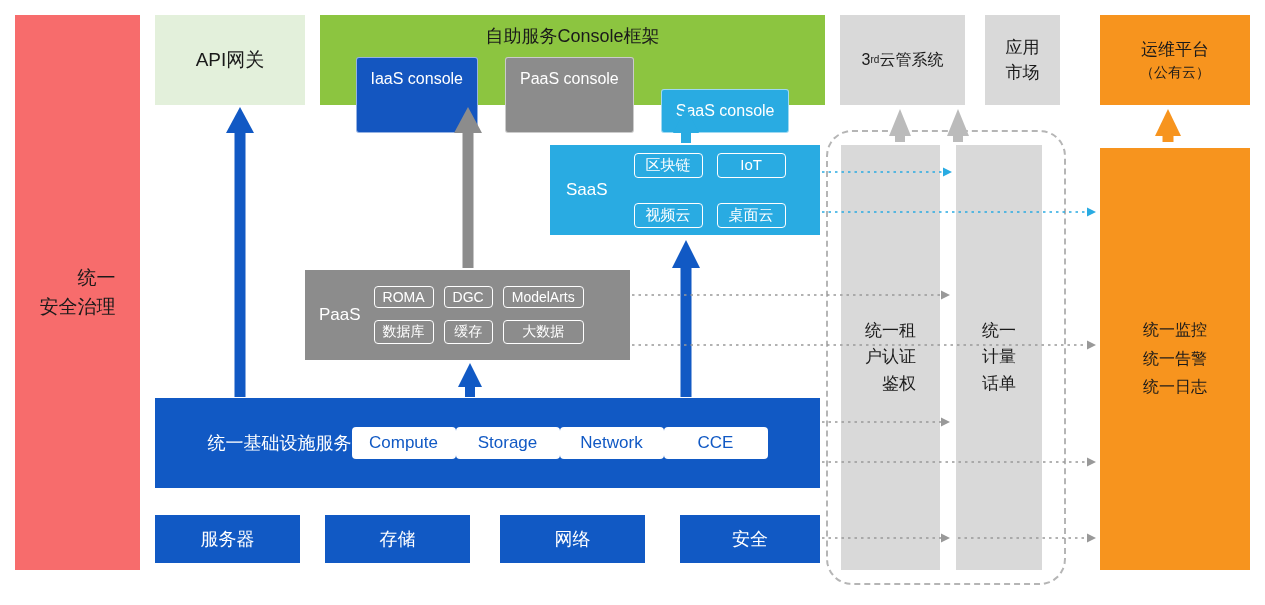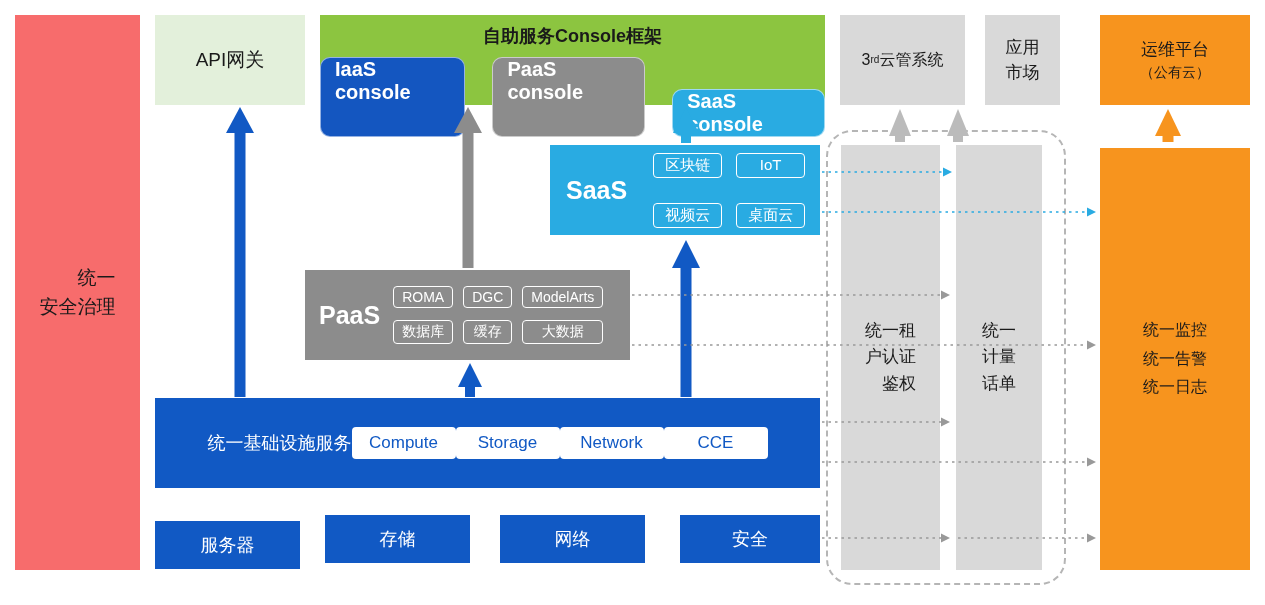--- a/index.html
+++ b/index.html
@@ -6,50 +6,50 @@
   .canvas{
     position:relative;width:1265px;height:605px;background:#fff;
     font-family:"Liberation Sans","DejaVu Sans",sans-serif;color:#1a1a1a;overflow:hidden;
   }
   .box{position:absolute;display:flex;align-items:center;justify-content:center;box-sizing:border-box;}
   .pre{white-space:pre-line;text-align:right;}
 
   .sec-bar{left:15px;top:15px;width:125px;height:555px;background:#F76C6C;font-size:19px;line-height:1.5;}
   .api-gw{left:155px;top:15px;width:150px;height:90px;background:#E3F0DB;font-size:19px;}
 
-  .console{left:320px;top:15px;width:505px;height:90px;background:#8CC540;flex-direction:column;justify-content:flex-start;padding-top:9px;font-weight:bold;}
+  .console{left:320px;top:15px;width:505px;height:90px;background:#8CC540;flex-direction:column;justify-content:flex-start;padding-top:9px;}
   .console-title{font-size:18px;}
   .console-chips{display:flex;gap:27px;margin-top:9px;}
-  .cchip{color:#fff;font-size:20px;padding:0 14px;border-radius:10px;border:1px solid rgba(255,255,255,.55);}
+  .cchip{color:#fff;font-size:16px;padding:12px 14px;border-radius:3px;border:1px solid rgba(255,255,255,.55);}
   .cchip-iaas{background:#1456C0;}
   .cchip-paas{background:#8C8C8C;}
   .cchip-saas{background:#29ABE2;margin-top:32px;}
 
   .third{left:840px;top:15px;width:125px;height:90px;background:#D9D9D9;font-size:16px;}
   .third sup{font-size:10px;line-height:0;}
   .market{left:985px;top:15px;width:75px;height:90px;background:#D9D9D9;font-size:17px;line-height:1.5;}
   .om{left:1100px;top:15px;width:150px;height:90px;background:#F7941E;flex-direction:column;}
   .om1{font-size:17px;}
   .om2{font-size:14px;margin-top:3px;}
 
   .saas-box{left:550px;top:145px;width:270px;height:90px;background:#29ABE2;justify-content:flex-start;padding-left:16px;}
-  .layer-label{color:#fff;font-size:25px;font-weight:bold;}
+  .layer-label{color:#fff;font-size:17px;}
   .saas-grid{display:grid;grid-template-columns:auto auto;gap:25px 14px;margin-left:26px;}
   .schip{border:1px solid #fff;color:#fff;border-radius:4px;font-size:15px;padding:2px 11px;text-align:center;}
 
   .paas-box{left:305px;top:270px;width:325px;height:90px;background:#8C8C8C;justify-content:flex-start;padding-left:14px;}
   .paas-grid{display:grid;grid-template-columns:auto auto auto;gap:12px 10px;margin-left:13px;}
   .pchip{border:1px solid #fff;color:#fff;border-radius:4px;font-size:14px;padding:2px 8px;text-align:center;}
 
   .infra-box{left:155px;top:398px;width:665px;height:90px;background:#1159C4;gap:0;}
   .infra-label{color:#fff;font-size:18px;}
   .ichip{background:#fff;color:#1159C4;border-radius:4px;font-size:17px;padding:6px 0;min-width:104px;text-align:center;}
 
   .hw{top:515px;height:48px;background:#1159C4;color:#fff;font-size:18px;}
-  .hw1{left:155px;width:145px;margin-top:6px;}
+  .hw1{left:155px;width:145px;}
   .hw2{left:325px;width:145px;}
   .hw3{left:500px;width:145px;}
   .hw4{left:680px;width:140px;}
 
   .dashed-container{position:absolute;left:826px;top:130px;width:240px;height:455px;border:2px dashed #b5b5b5;border-radius:26px;box-sizing:border-box;}
   .auth-bar{left:841px;top:145px;width:99px;height:425px;background:#D9D9D9;font-size:17px;line-height:1.55;}
   .meter-bar{left:956px;top:145px;width:86px;height:425px;background:#D9D9D9;font-size:17px;line-height:1.55;}
   .monitor-bar{left:1100px;top:148px;width:150px;height:422px;background:#F7941E;font-size:16px;line-height:1.8;}
 
   .overlay{position:absolute;left:0;top:0;width:1265px;height:605px;pointer-events:none;}

